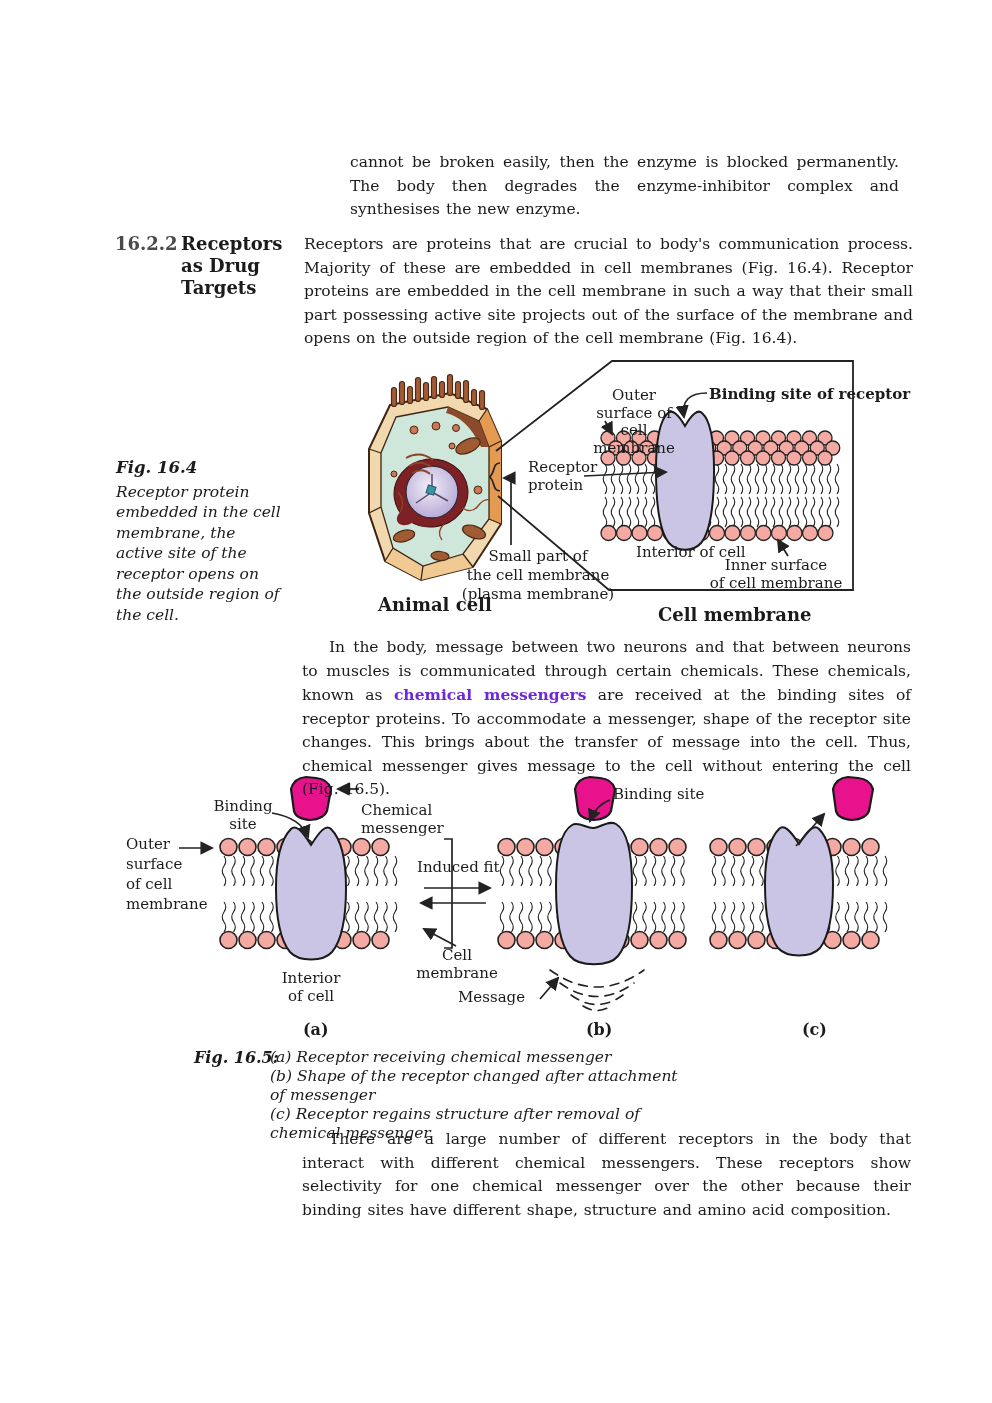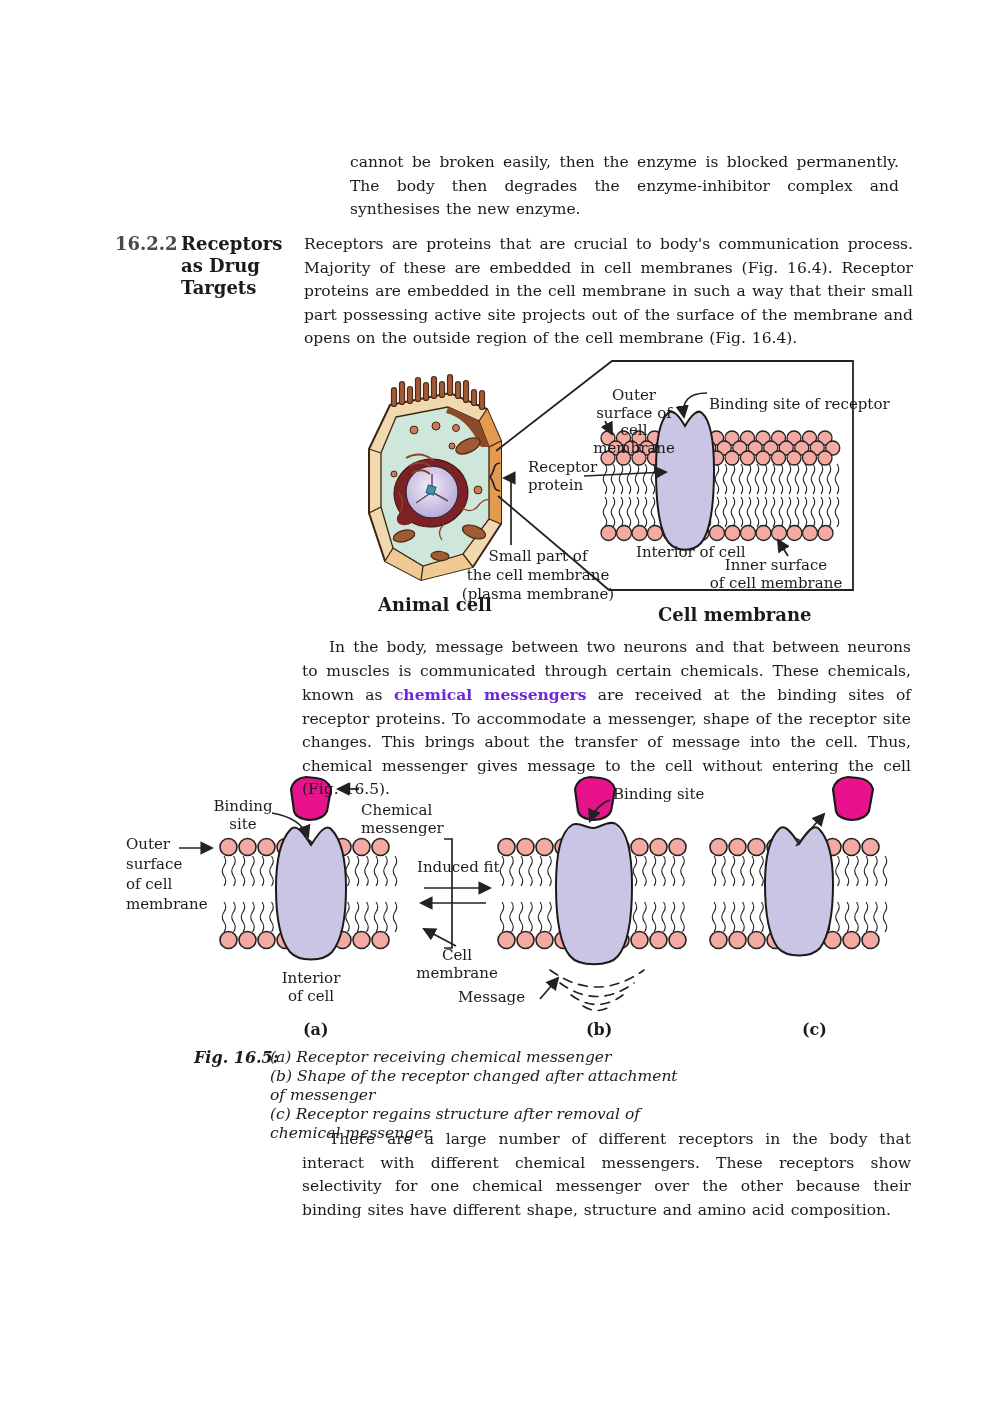--- a/index.html
+++ b/index.html
@@ -437,24 +437,34 @@
   </svg>
 
   <div class="para" style="left:350px;top:151px;width:549px;">cannot be broken easily, then the enzyme is blocked permanently. The body then degrades the enzyme-inhibitor complex and synthesises the new enzyme.</div>
 
   <div class="sec-num" style="left:115px;top:233px;">16.2.2</div>
   <div class="sec-title" style="left:181px;top:233px;width:115px;">Receptors
 as Drug
 Targets</div>
   <div class="para" style="left:304px;top:233px;width:609px;">Receptors are proteins that are crucial to body's communication process. Majority of these are embedded in cell membranes (Fig. 16.4). Receptor proteins are embedded in the cell membrane in such a way that their small part possessing active site projects out of the surface of the membrane and opens on the outside region of the cell membrane (Fig. 16.4).</div>
 
+  <div class="cap164" style="left:116px;top:458px;">
+    <div class="t">Fig. 16.4</div>
+    <div class="bdy">Receptor protein
+embedded in the cell
+membrane, the
+active site of the
+receptor opens on
+the outside region of
+the cell.</div>
+  </div>
 
   <div class="lbl c" style="left:583px;top:387px;width:102px;">Outer surface of
 cell membrane</div>
-  <div class="lbl" style="left:709px;top:396px;">Binding site of receptor</div>
+  <div class="lbl" style="left:709px;top:386px;font-weight:bold;">Binding site of receptor</div>
   <div class="lbl" style="left:528px;top:459px;">Receptor
 protein</div>
   <div class="lbl" style="left:636px;top:544px;">Interior of cell</div>
   <div class="lbl c" style="left:706px;top:557px;width:140px;">Inner surface
 of cell membrane</div>
   <div class="lbl c" style="left:452px;top:547px;width:172px;line-height:19px;">Small part of
 the cell membrane
 (plasma membrane)</div>
   <div class="lbl b" style="left:378px;top:596px;">Animal cell</div>
   <div class="lbl b" style="left:658px;top:606px;">Cell membrane</div>

